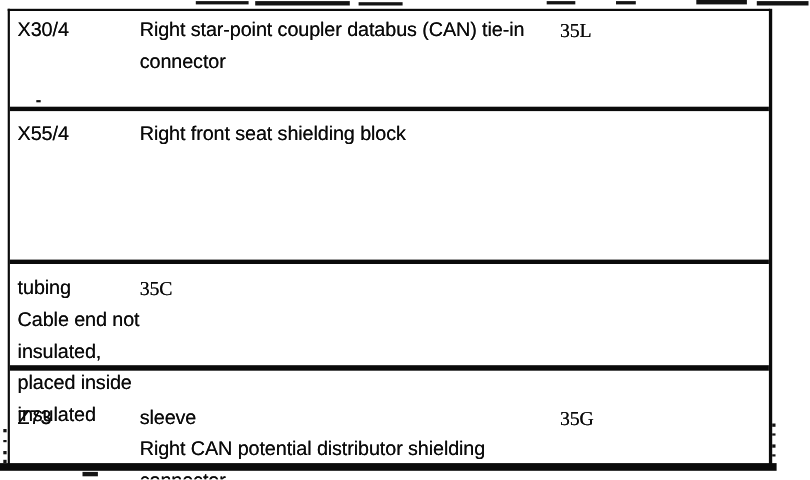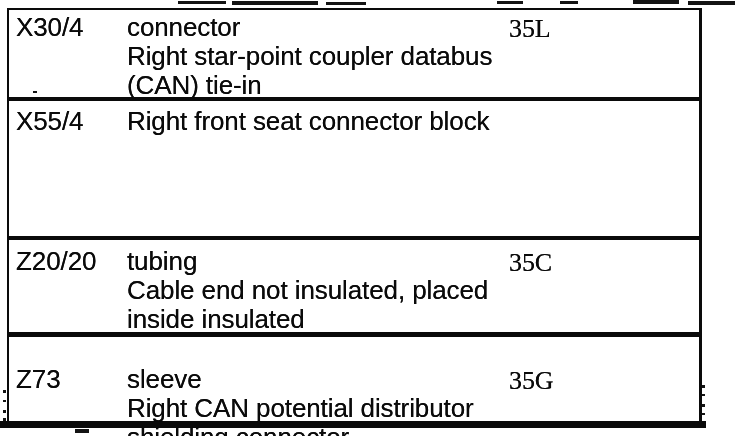--- a/index.html
+++ b/index.html
@@ -28,21 +28,21 @@
 
   
   .row {
     position: absolute;
     left: 9px;
     width: 572px;
     display: grid;
     grid-template-columns: 111px 1fr 72px;
     padding-left: 7px;
     box-sizing: border-box;
-    font-size: 26px;
+    font-size: 18px;
     line-height: 29px;
     letter-spacing: -0.1px;
     text-shadow: 0 0 0.6px rgba(0,0,0,0.85);
   }
   .row-1 { top: 13px; }
   .row-2 { top: 107px; }
   .row-3 { top: 247px; }
   .row-4 { top: 341px; margin-top: 24px; }
   .cell-code { white-space: nowrap; }
   .cell-desc {}
@@ -82,37 +82,36 @@
   <div class="bar border-top"></div>
   <div class="bar border-right"></div>
   <div class="bar border-bottom"></div>
   <div class="bar sep1"></div>
   <div class="bar sep2"></div>
   <div class="bar sep3"></div>
 
   <div class="row row-1">
     <div class="cell-code">X30/4</div>
     <div class="cell-desc">
+      <div>Right star-point coupler databus (CAN) tie-in</div>
       <div>connector</div>
-      <div>Right star-point coupler databus (CAN) tie-in</div>
     </div>
     <div class="cell-refs">
       <div>35L</div>
     </div>
   </div>
 
   <div class="row row-2">
     <div class="cell-code">X55/4</div>
     <div class="cell-desc">
-      <div>Right front seat connector block</div>
+      <div>Right front seat shielding block</div>
     </div>
   </div>
 
   <div class="row row-3">
-    <div class="cell-code">Z20/20</div>
     <div class="cell-desc">
       <div>tubing</div>
       <div>Cable end not insulated, placed inside insulated</div>
     </div>
     <div class="cell-refs">
       <div>35C</div>
     </div>
   </div>
 
   <div class="row row-4">

